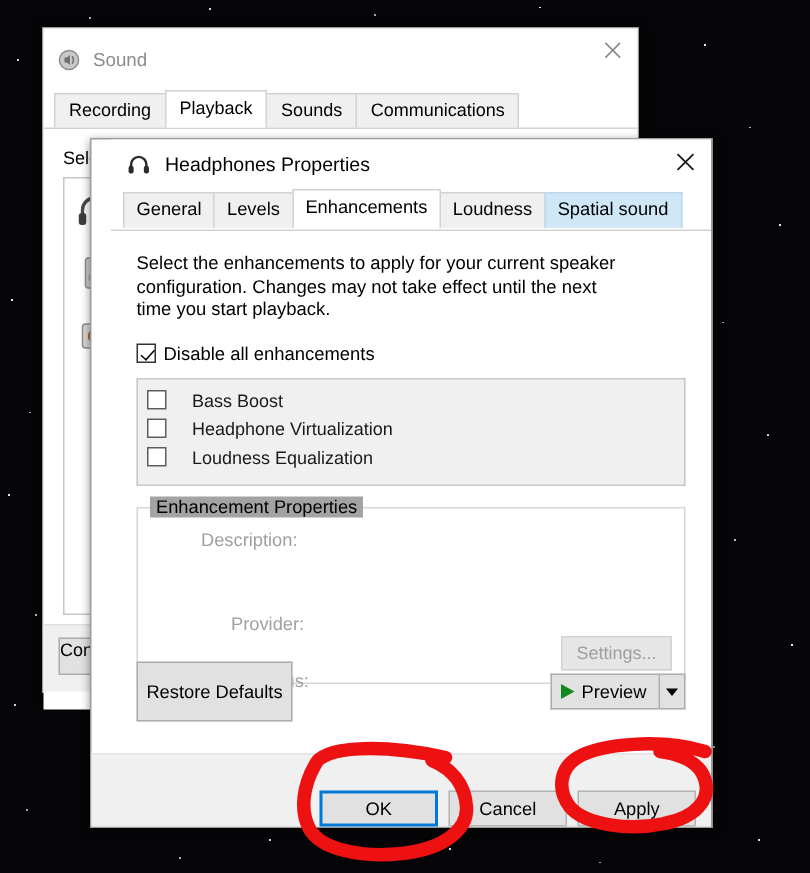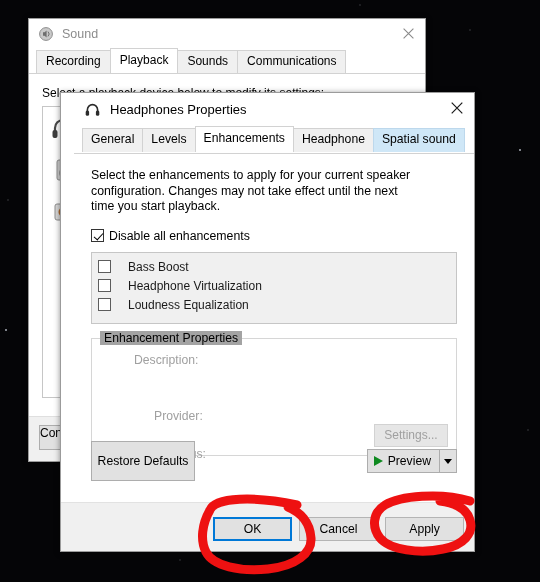--- a/index.html
+++ b/index.html
@@ -49,21 +49,21 @@
   }
 
   
   .window {
     position: absolute;
     background: #ffffff;
     border: 1px solid #9b9b9b;
     box-shadow: 0 1px 6px rgba(0,0,0,.45);
   }
   .titlebar {
-    height: 30px;
+    height: 42px;
     background: #ffffff;
     display: flex;
     align-items: center;
     position: relative;
   }
   .title-text {
     font-size: 12px;
     color: #8c8c8c;
     margin-left: 8px;
     white-space: nowrap;
@@ -357,21 +357,21 @@
   .dlg-footer {
     position: absolute;
     left: 0; right: 0; bottom: 0;
     height: 48px;
     background: #f0f0f0;
     border-top: 1px solid #e2e2e2;
   }
   .footer-btns {
     position: absolute;
     right: 10px;
-    top: 14px;
+    top: 24px;
     display: flex;
     gap: 7px;
   }
   .footer-btns .btn {
     width: 79px;
     height: 24px;
     background: #e1e1e1;
     border: 1px solid #b4b4b4;
   }
   #ok-button {
@@ -473,21 +473,21 @@
         <path d="M0.7 0.7 L11.3 11.3 M11.3 0.7 L0.7 11.3" stroke="#1a1a1a" stroke-width="1.2"></path>
       </svg>
     </div>
   </div>
 
   <div class="tabstrip">
     <div class="tabs">
       <div class="tab"><span>General</span></div>
       <div class="tab"><span>Levels</span></div>
       <div class="tab active"><span>Enhancements</span></div>
-      <div class="tab"><span>Headphone</span></div>
+      <div class="tab"><span>Loudness</span></div>
       <div class="tab hover"><span>Spatial sound</span></div>
     </div>
   </div>
 
   <div class="dlg-page">
     <p class="dlg-desc">Select the enhancements to apply for your current speaker configuration. Changes may not take effect until the next time you start playback.</p>
 
     <div class="chk-row">
       <span class="checkbox checked"></span>
       <span class="chk-label">Disable all enhancements</span>

